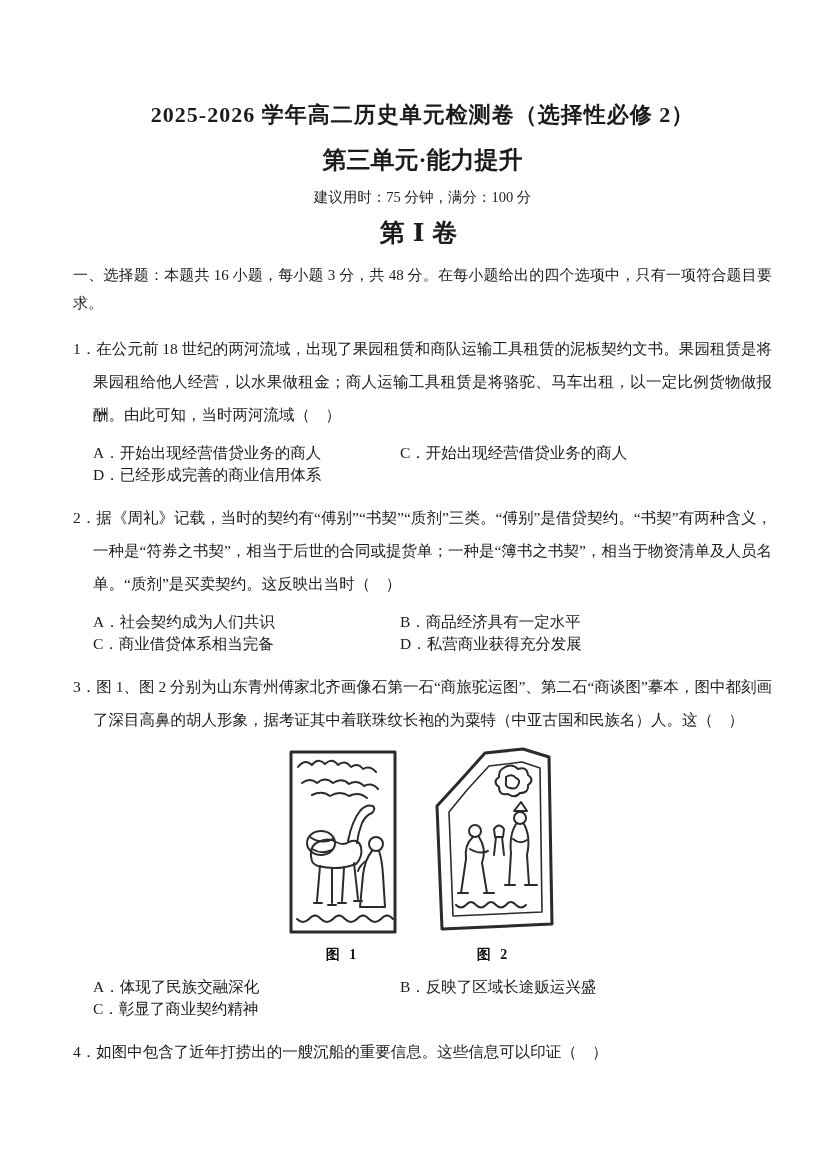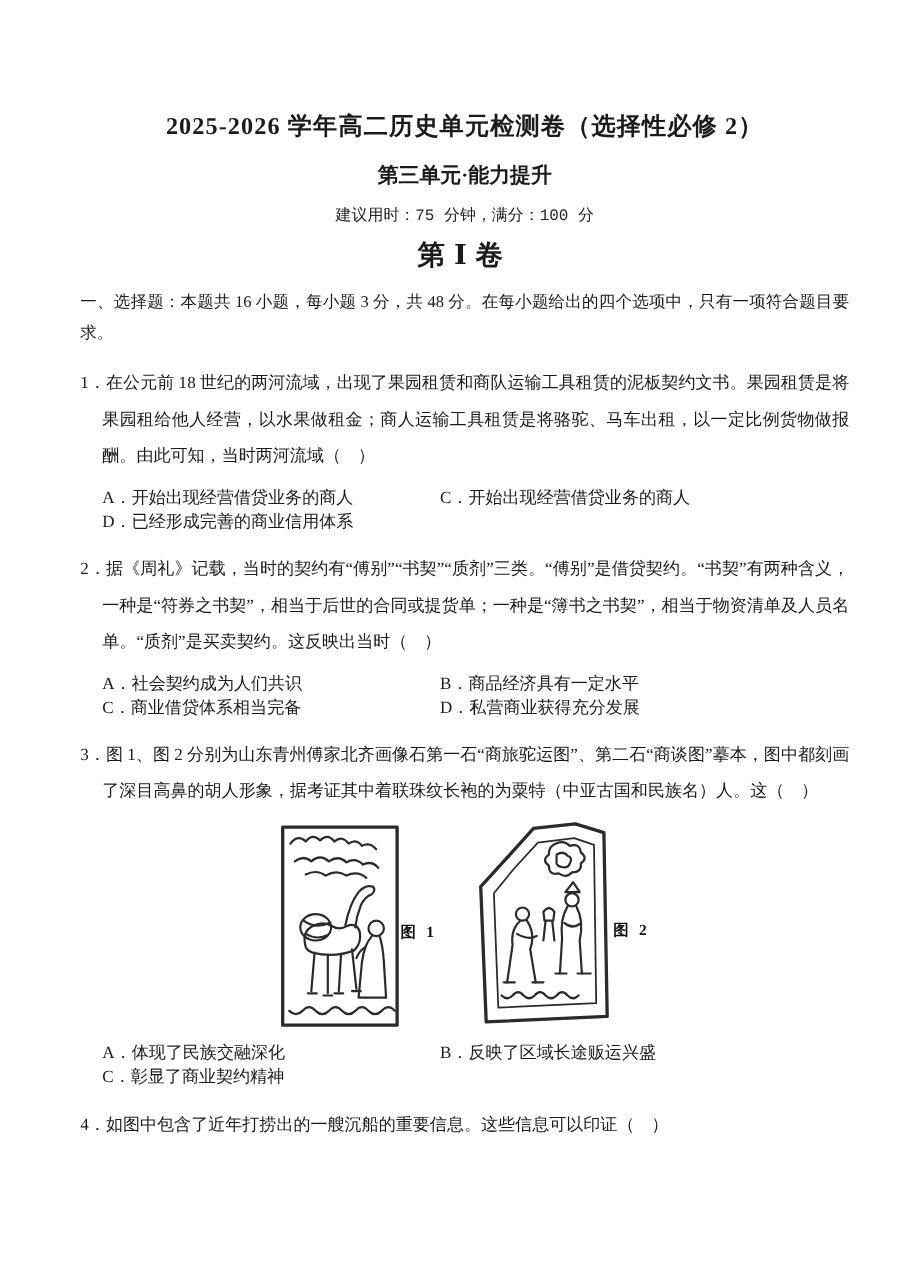--- a/index.html
+++ b/index.html
@@ -10,26 +10,26 @@
     color:#1b1b1b;
     overflow:hidden;
   }
   .page { width:827px; height:828px; padding:100px 55px 0 73px; background:#fff; }
 
   .title {
     text-align:center; font-size:22px; font-weight:700;
     letter-spacing:1px; line-height:30px;
   }
   .subtitle {
-    text-align:center; font-size:19px; font-weight:700;
+    text-align:center; font-size:24px; font-weight:700;
     margin-top:17px; line-height:26px;
   }
   .note {
     text-align:center; font-size:14.5px; font-weight:400;
-    margin-top:14px; line-height:20px; color:#222;font-family:Liberation Mono, monospace;
+    margin-top:14px; line-height:20px; color:#222;
   }
   .volume {
     text-align:center; font-size:25px; font-weight:700;
     margin-top:9px; line-height:34px; letter-spacing:8px;
   }
 
   .instructions {
     font-size:15px; line-height:28px; margin-top:11px;
     text-align:justify;
   }
@@ -44,21 +44,21 @@
     display:grid; grid-template-columns:307px 1fr;
     padding-left:20px; margin-top:11px; row-gap:0;
     font-size:15.5px; line-height:22px;
   }
   .option { white-space:nowrap; }
 
   .figures {
     display:flex; justify-content:center; align-items:flex-end;
     gap:32px; margin:9px 0 12px;
   }
-  .figure { display:flex; align-items:center; }
+  .figure { display:flex; flex-direction:column; align-items:center; }
   .figure svg { display:block; }
   .figcaption {
     margin-top:11px; font-size:14px; font-weight:700;
     letter-spacing:3px; color:#111;
   }
 </style>
 </head>
 <body>
 
 <div class="page">

